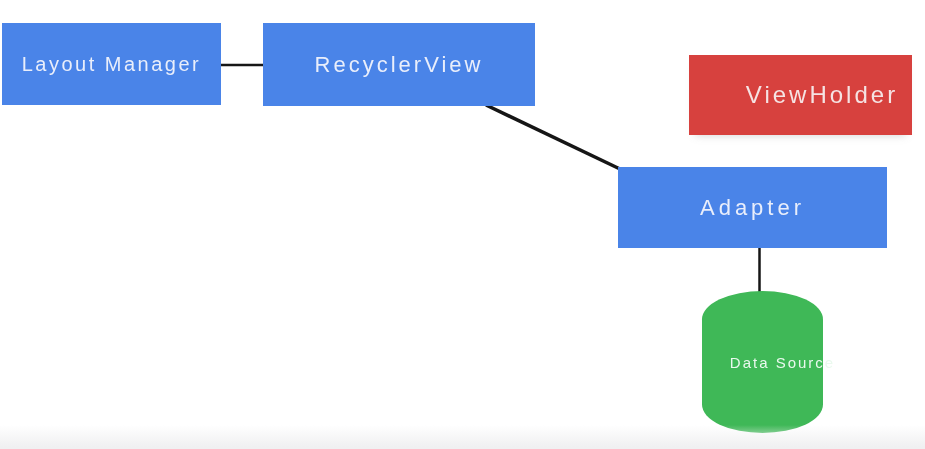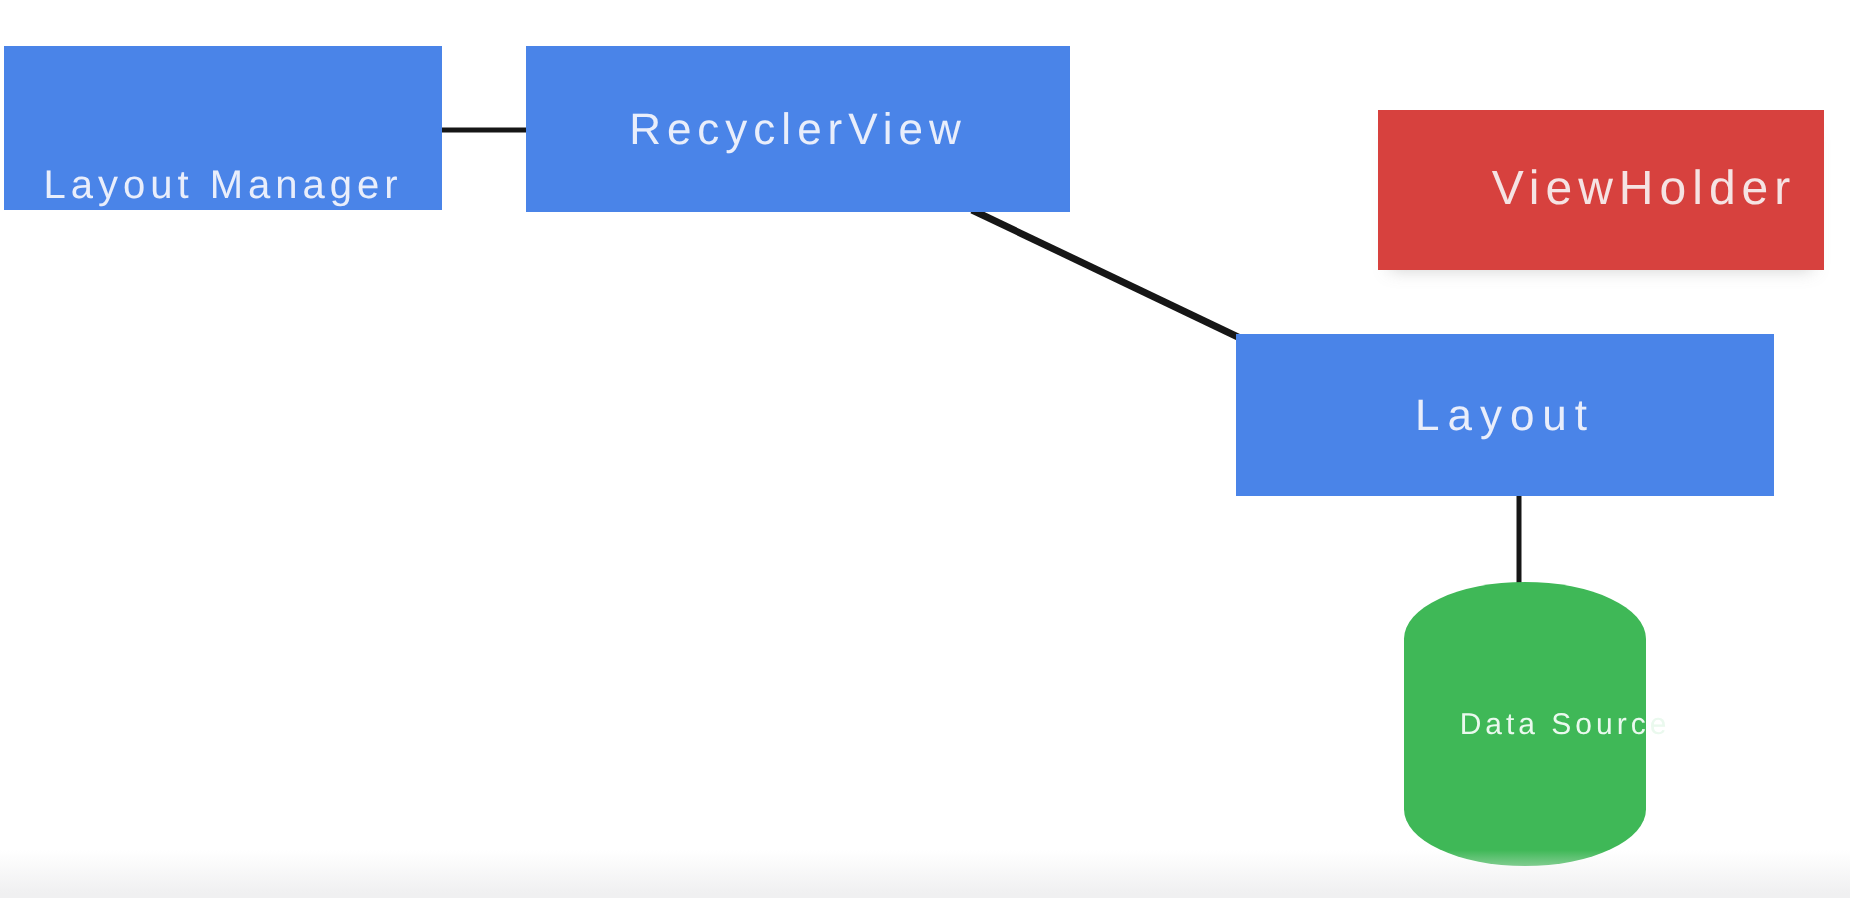--- a/index.html
+++ b/index.html
@@ -34,21 +34,20 @@
   .node span {
     white-space: nowrap;
   }
   .node-layout-manager {
     left: 2px;
     top: 23px;
     width: 219px;
     height: 82px;
     font-size: 20px;
     letter-spacing: 2.5px;
-    align-items: flex-end;
   }
   .node-recyclerview {
     left: 263px;
     top: 23px;
     width: 272px;
     height: 83px;
     font-size: 22px;
     letter-spacing: 3px;
   }
   .node-viewholder {
@@ -104,21 +103,21 @@
 
   <div class="node node-recyclerview" style="background: rgb(74, 132, 232);">
     <span style="color: rgb(233, 238, 251);">RecyclerView</span>
   </div>
 
   <div class="node node-viewholder" style="background: rgb(215, 65, 62);">
     <span style="color: rgb(245, 227, 227); margin-left: 43px;">ViewHolder</span>
   </div>
 
   <div class="node node-adapter" style="background: rgb(74, 132, 232);">
-    <span style="color: rgb(233, 238, 251);">Layout</span>
+    <span style="color: rgb(233, 238, 251);">Adapter</span>
   </div>
 
   <div class="node node-data-source" style="background: rgb(63, 184, 87);">
     <span style="color: rgb(234, 249, 238);">Data Source</span>
   </div>
 
   <div class="footer-strip"></div>
 
 </div>
 

